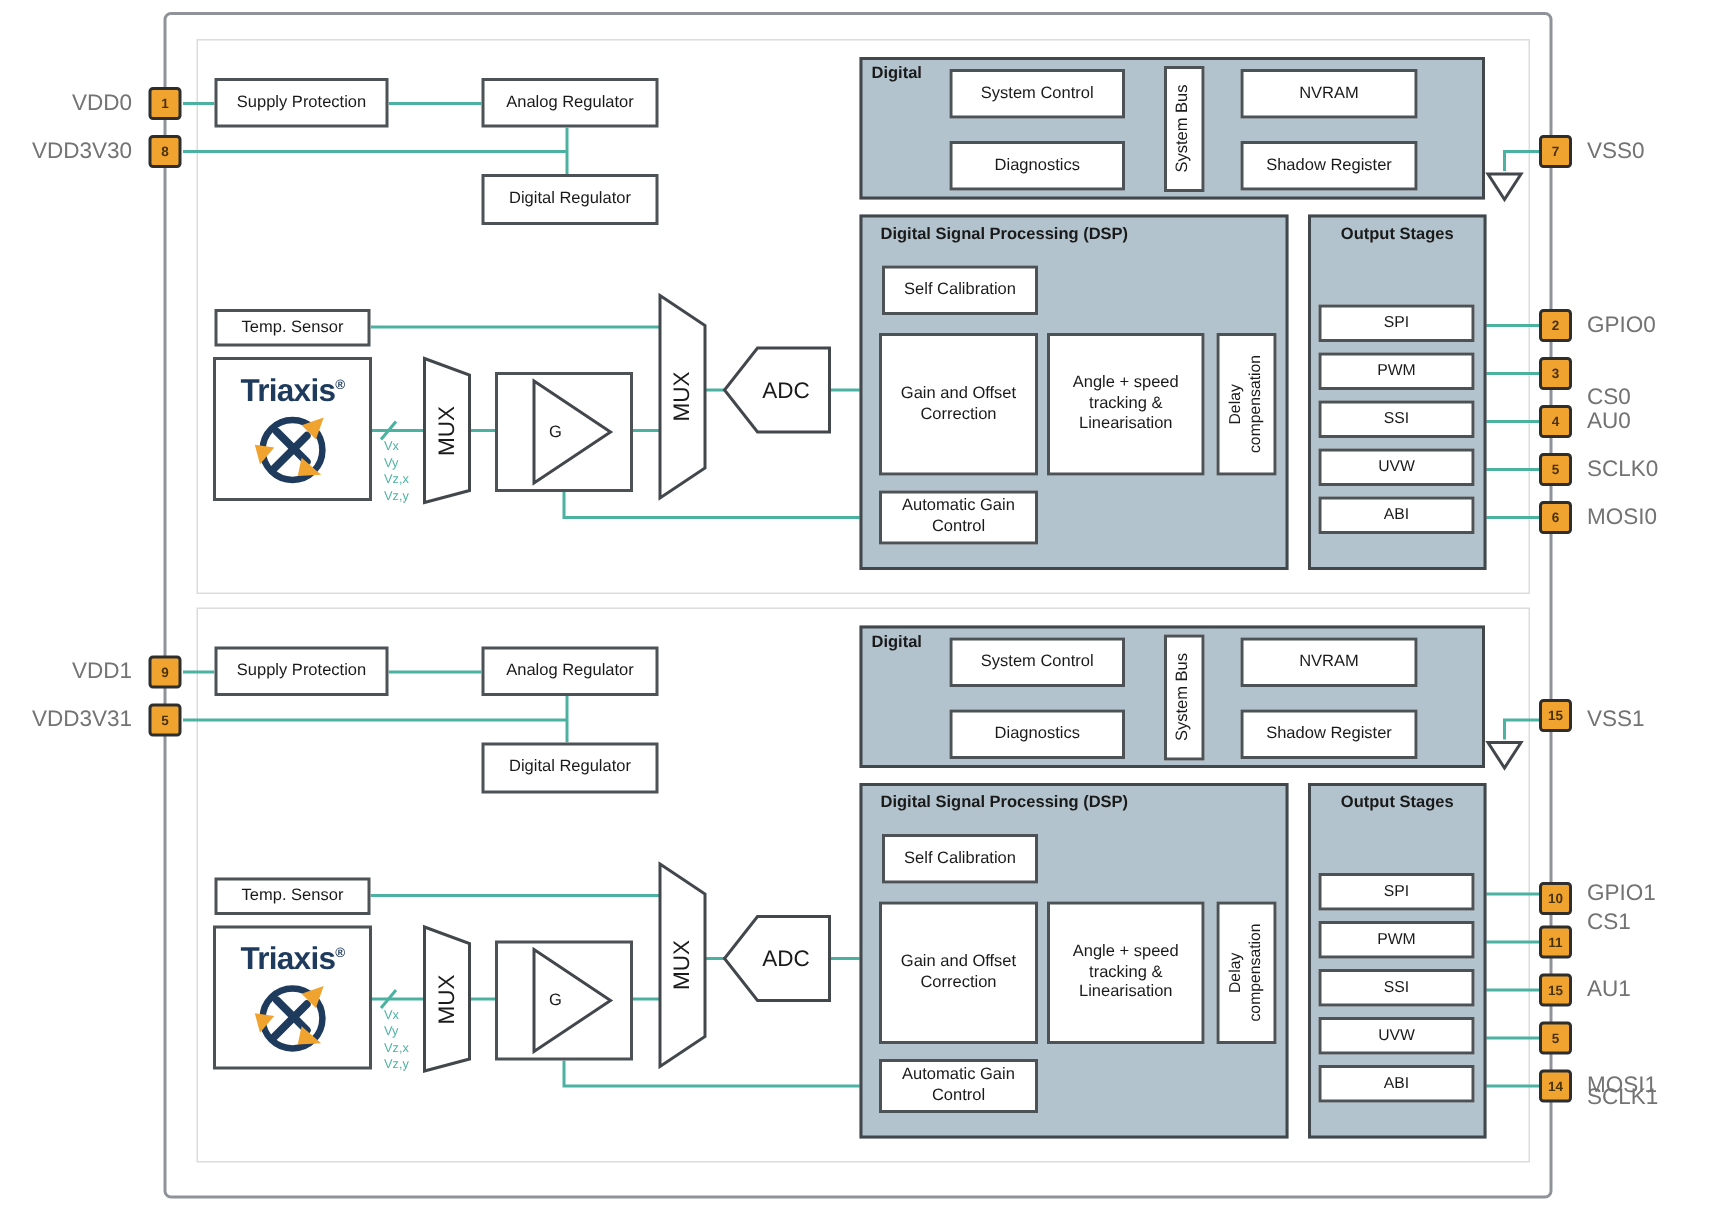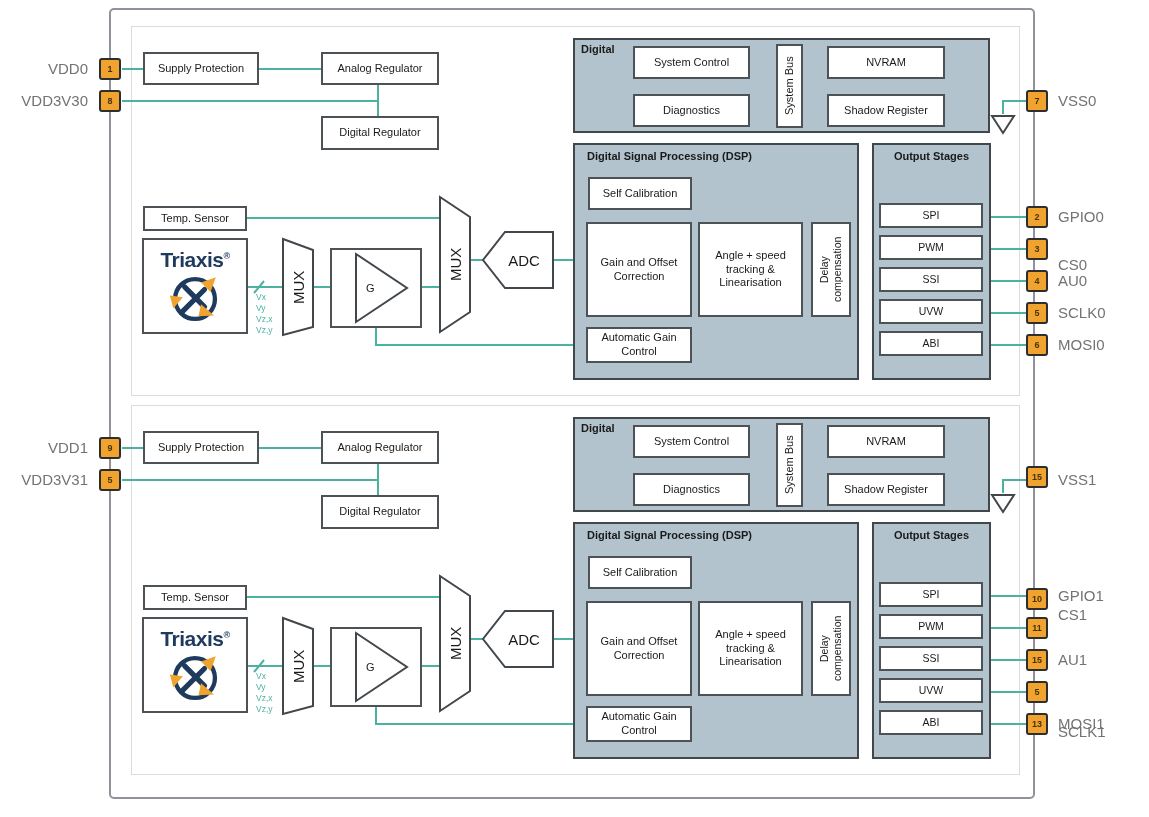--- a/index.html
+++ b/index.html
@@ -205,21 +205,21 @@
   <div class="pin" style="left:1026px;top:206px">2</div>
   <div class="pin" style="left:1026px;top:238px">3</div>
   <div class="pin" style="left:1026px;top:270px">4</div>
   <div class="pin" style="left:1026px;top:302px">5</div>
   <div class="pin" style="left:1026px;top:334px">6</div>
   <div class="pin" style="left:1026px;top:466px">15</div>
   <div class="pin" style="left:1026px;top:588px">10</div>
   <div class="pin" style="left:1026px;top:617px">11</div>
   <div class="pin" style="left:1026px;top:649px">15</div>
   <div class="pin" style="left:1026px;top:681px">5</div>
-  <div class="pin" style="left:1026px;top:713px">13</div>
+  <div class="pin" style="left:1026px;top:713px">14</div>
 
   <div class="side-label left" style="top:60px">VDD0</div>
   <div class="side-label left" style="top:92px">VDD3V30</div>
   <div class="side-label left" style="top:439px">VDD1</div>
   <div class="side-label left" style="top:471px">VDD3V31</div>
 
   <div class="side-label right" style="top:92px">VSS0</div>
   <div class="side-label right" style="top:208px">GPIO0</div>
   <div class="side-label right" style="top:256px">CS0</div>
   <div class="side-label right" style="top:272px">AU0</div>

